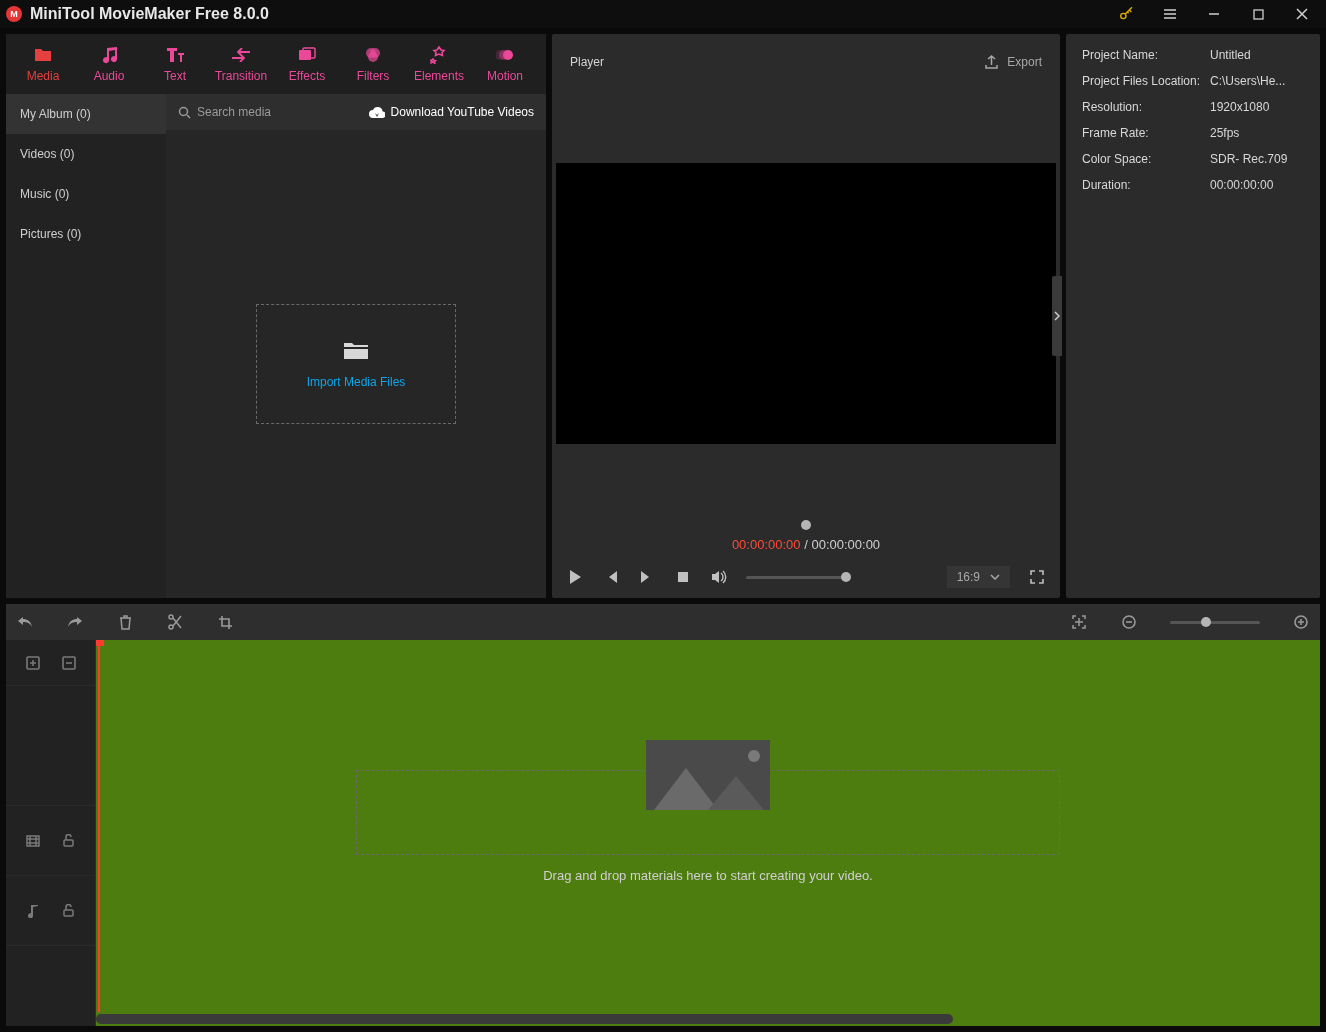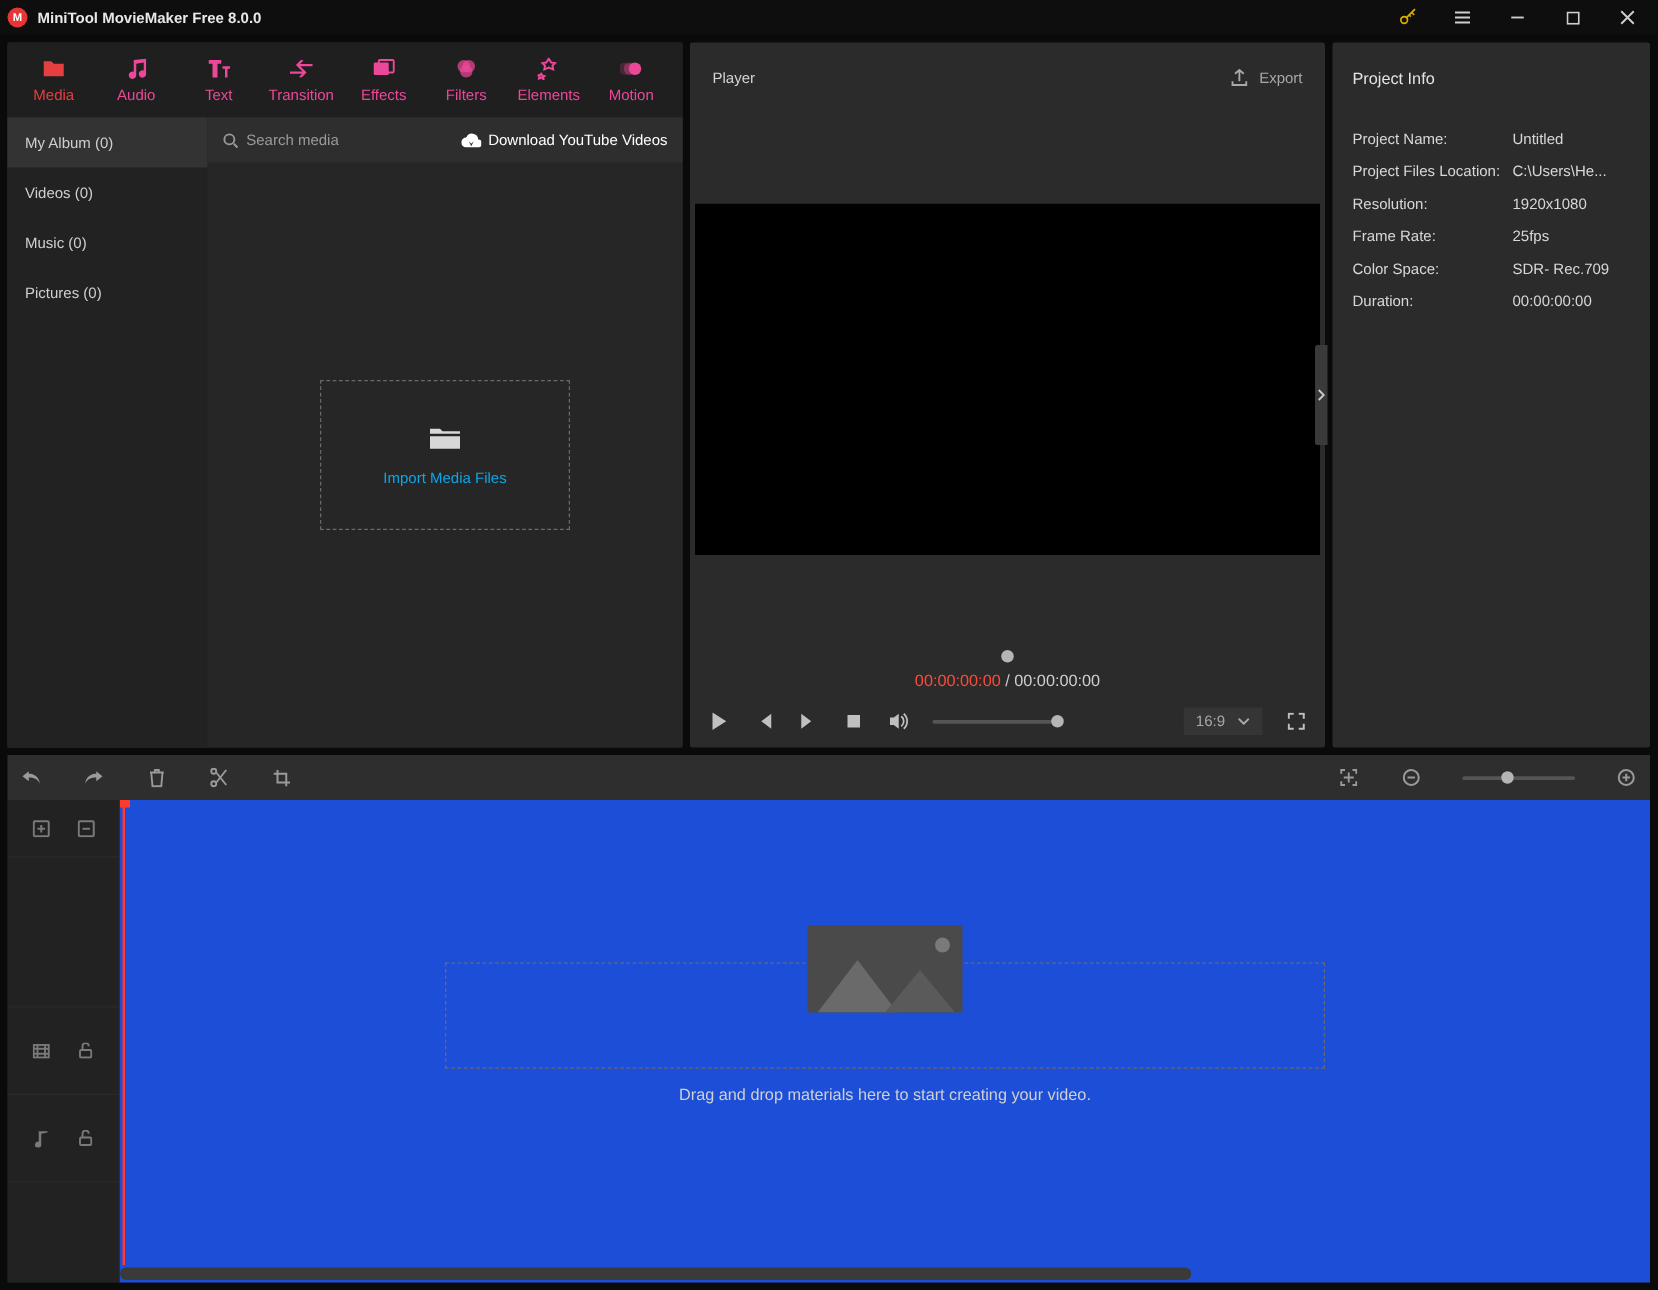--- a/index.html
+++ b/index.html
@@ -1,21 +1,21 @@
 <!DOCTYPE html>
 <html><head>
 <meta charset="utf-8">
 <style>
 * { margin: 0; padding: 0; box-sizing: border-box; font-family: "Segoe UI", Arial, sans-serif; }
 body { background: #0a0a0a; width: 1326px; height: 1032px; overflow: hidden; color: #c8c8c8; font-size: 12px; user-select: none; }
 
 
 .title-bar { height: 28px; background: #0e0e0e; display: flex; align-items: center; padding: 0 6px; gap: 8px; }
 .title-bar .app-icon { width: 16px; height: 16px; border-radius: 50%; background: #e63535; display: flex; align-items: center; justify-content: center; font-size: 9px; color: #fff; font-weight: bold; }
-.title-bar .title { color: #e8e8e8; font-weight: bold; font-size: 12px; }
+.title-bar .title { color: #e8e8e8; font-weight: bold; font-size: 16px; }
 .title-bar .spacer { flex: 1; }
 .title-bar .win-btn { width: 36px; height: 28px; display: flex; align-items: center; justify-content: center; color: #cfcfcf; }
 .title-bar .win-btn svg, .title-bar .win-btn span { pointer-events: none; }
 .title-bar .key-icon { color: #e0b000; }
 
 
 .upper { display: flex; height: 570px; padding: 6px 6px 0 6px; gap: 6px; }
 .panel { background: #2b2b2b; border-radius: 2px; }
 
 
@@ -71,21 +71,21 @@
 .tl-toolbar .spacer { flex: 1; }
 .zoom-slider { width: 90px; height: 3px; background: #555; position: relative; border-radius: 2px; }
 .zoom-slider .thumb { position: absolute; left: 40%; top: 50%; transform: translate(-50%,-50%); width: 10px; height: 10px; border-radius: 50%; background: #b5b5b5; }
 
 
 .timeline { flex: 1; margin: 0 6px 6px 6px; background: #1d1d1d; display: flex; position: relative; }
 .tl-left { width: 90px; background: #222; display: flex; flex-direction: column; border-right: 1px solid #2e2e2e; }
 .tl-left .row { height: 70px; display: flex; align-items: center; justify-content: center; gap: 20px; color: #7a7a7a; border-bottom: 1px solid #2a2a2a; }
 .tl-left .row.header { height: 46px; }
 .tl-left .row .ico { width: 16px; height: 16px; display: flex; align-items: center; justify-content: center; }
-.tl-main { flex: 1; position: relative; background: #1d4ed8; overflow: hidden; }
+.tl-main { flex: 1; position: relative; background: #4d7c0f; overflow: hidden; }
 .playhead { position: absolute; left: 2px; top: 0; bottom: 14px; width: 2px; background: #ff3b30; }
 .playhead::before { content: ""; position: absolute; top: -2px; left: -4px; width: 10px; height: 8px; background: #ff3b30; }
 .tl-drop { position: absolute; left: 260px; right: 260px; top: 130px; height: 85px; border: 1px dashed #6a6a6a; }
 .tl-placeholder { position: absolute; left: 50%; top: 100px; transform: translateX(-50%); width: 124px; height: 70px; background: #4a4a4a; overflow: hidden; }
 .tl-placeholder .sun { position: absolute; top: 10px; right: 10px; width: 12px; height: 12px; border-radius: 50%; background: #7a7a7a; }
 .tl-placeholder .m1 { position: absolute; bottom: 0; left: 8px; width: 0; height: 0; border-left: 32px solid transparent; border-right: 32px solid transparent; border-bottom: 42px solid #6a6a6a; }
 .tl-placeholder .m2 { position: absolute; bottom: 0; right: 6px; width: 0; height: 0; border-left: 28px solid transparent; border-right: 28px solid transparent; border-bottom: 34px solid #5a5a5a; }
 .tl-hint { position: absolute; left: 0; right: 0; top: 228px; text-align: center; color: #d0d0d0; font-size: 13px; }
 .tl-hscroll { position: absolute; left: 0; bottom: 2px; height: 10px; width: 70%; background: #3a3a3a; border-radius: 5px; }
 
@@ -328,21 +328,20 @@
         </div>
       </div>
       <div class="collapse-handle">
         <svg width="6" height="10" viewBox="0 0 6 10" fill="none" stroke="currentColor" stroke-width="1.5">
             <path d="M1 1l4 4-4 4"></path>
           </svg>
       </div>
     </div>
 
     <div class="panel info-panel">
-      <div class="info-head">Project Info</div>
       <div class="info-list">
         <div class="info-row">
             <div class="k">Project Name:</div>
             <div class="v">Untitled</div>
           </div>
         <div class="info-row">
             <div class="k">Project Files Location:</div>
             <div class="v">C:\Users\He...</div>
           </div>
         <div class="info-row">

